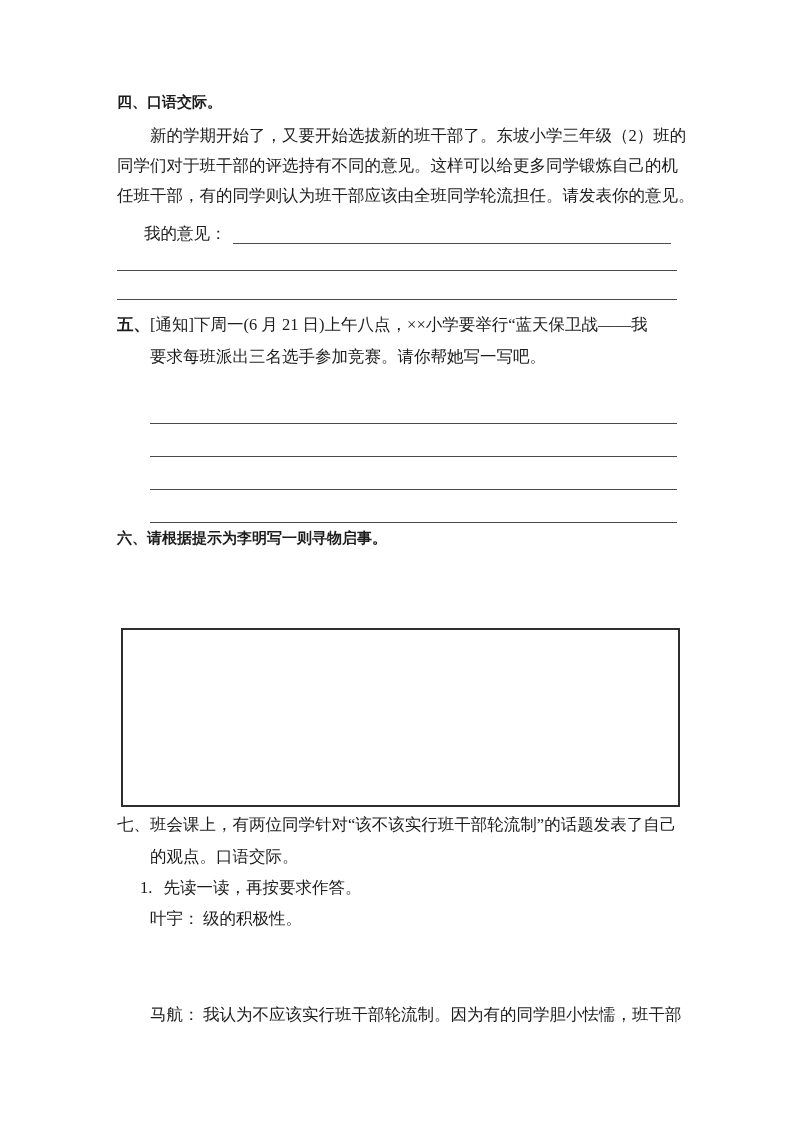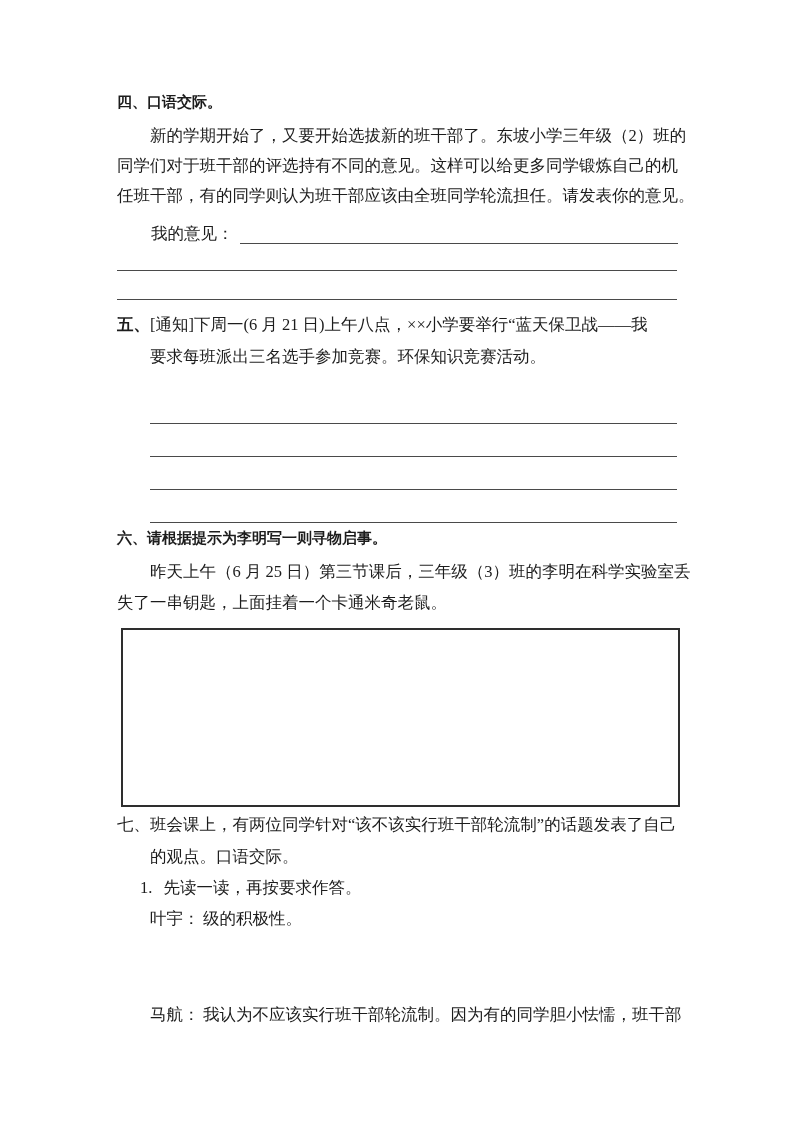--- a/index.html
+++ b/index.html
@@ -17,21 +17,21 @@
   .line { line-height: 30px; white-space: nowrap; }
   .heading { font-weight: bold; font-size: 15px; line-height: 22px; white-space: nowrap; }
   .indent { text-indent: 33px; }
   .hang { margin-left: 33px; }
   .bold { font-weight: bold; }
 
   
   #s4p { top: 121px; left: 117px; width: 566px; }
 
   
-  #s4o { top: 219px; left: 151px; width: 527px; display: flex; height: 30px; }
+  #s4o { top: 219px; left: 144px; width: 527px; display: flex; height: 30px; }
   #s4o .lbl { line-height: 30px; white-space: nowrap; flex: 0 0 auto; }
   #s4o .fill { flex: 1 1 auto; border-bottom: 1px solid #4a4a4a; margin-bottom: 5px; margin-left: 6px; }
 
   
   #s4b { top: 242px; left: 117px; width: 560px; }
   #s4b .blank { height: 28px; border-bottom: 1px solid #4a4a4a; }
 
   
   #s5 { top: 309px; left: 117px; width: 600px; }
   #s5 .line { line-height: 32px; }
@@ -79,36 +79,32 @@
 
   <div class="abs" id="s4b">
     <div class="blank"></div>
     <div class="blank"></div>
   </div>
 
   <div class="abs" id="s5">
     <div class="line">
       <span class="bold">五、</span><span>[通知]下周一(6 月 21 日)上午八点，××小学要举行“蓝天保卫战——我</span>
     </div>
-    <div class="line hang">要求每班派出三名选手参加竞赛。环保知识竞赛活动。</div>
+    <div class="line hang">要求每班派出三名选手参加竞赛。请你帮她写一写吧。</div>
   </div>
 
   <div class="abs" id="s5b">
     <div class="blank"></div>
     <div class="blank"></div>
     <div class="blank"></div>
     <div class="blank"></div>
   </div>
 
   <div class="abs heading" id="s6h">六、请根据提示为李明写一则寻物启事。</div>
 
-  <div class="abs" id="s6p">
-    <div class="line indent">昨天上午（6 月 25 日）第三节课后，三年级（3）班的李明在科学实验室丢</div>
-    <div class="line">失了一串钥匙，上面挂着一个卡通米奇老鼠。</div>
-  </div>
 
   <div class="abs" id="s6box"></div>
 
   <div class="abs" id="s7">
     <div class="line">
       <span>七、</span><span>班会课上，有两位同学针对“该不该实行班干部轮流制”的话题发表了自己</span>
     </div>
     <div class="line hang">的观点。口语交际。</div>
   </div>
 

